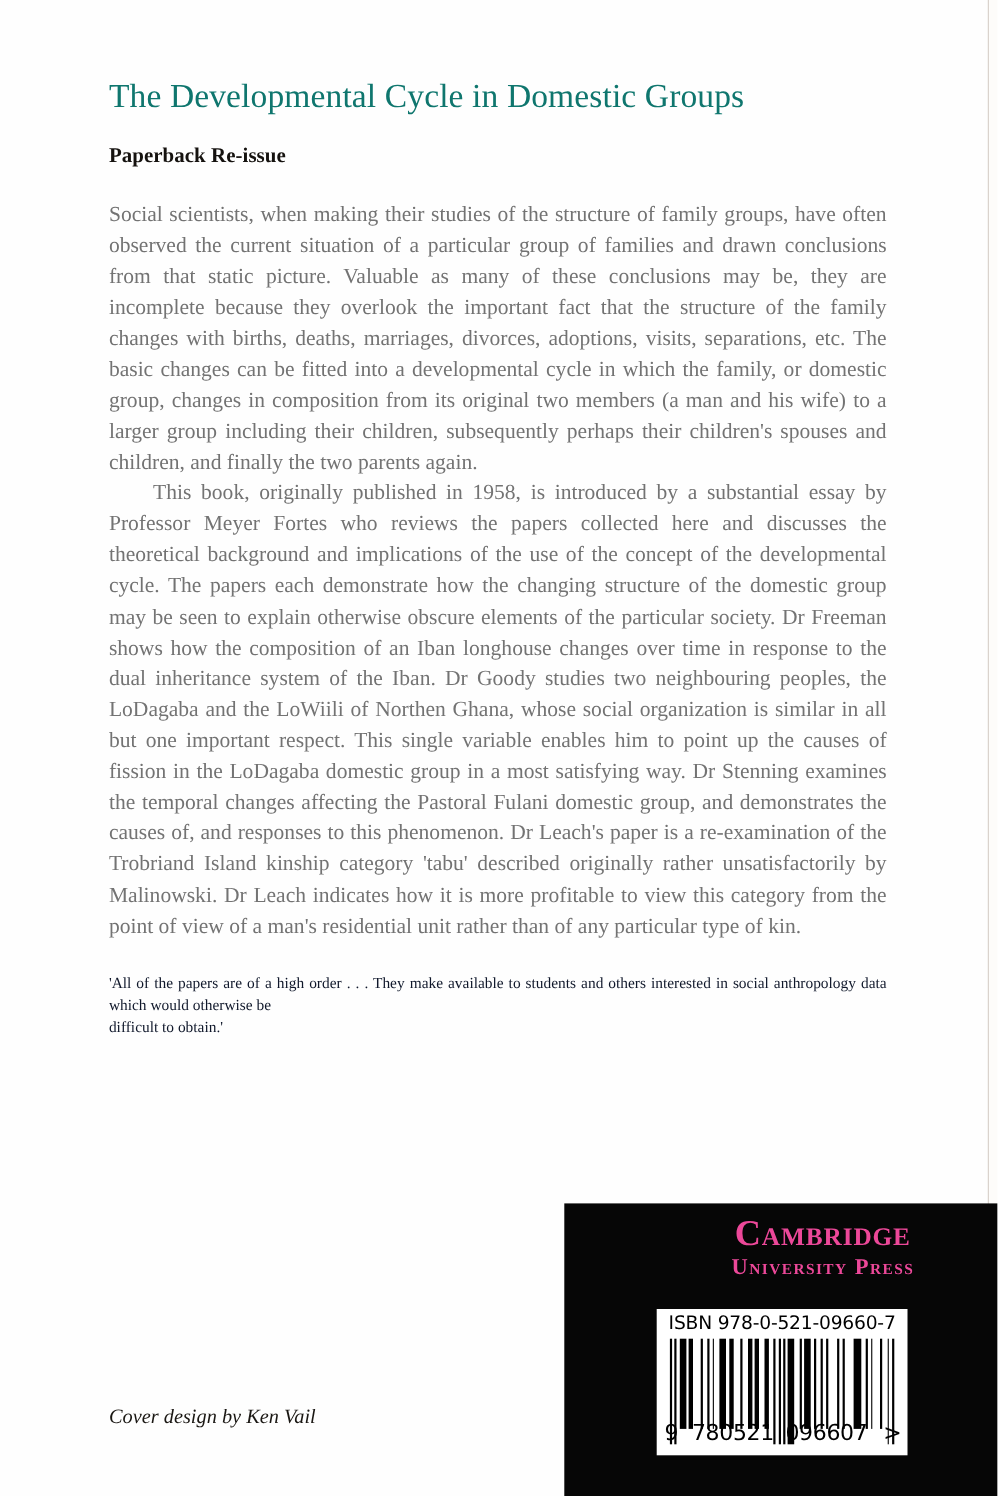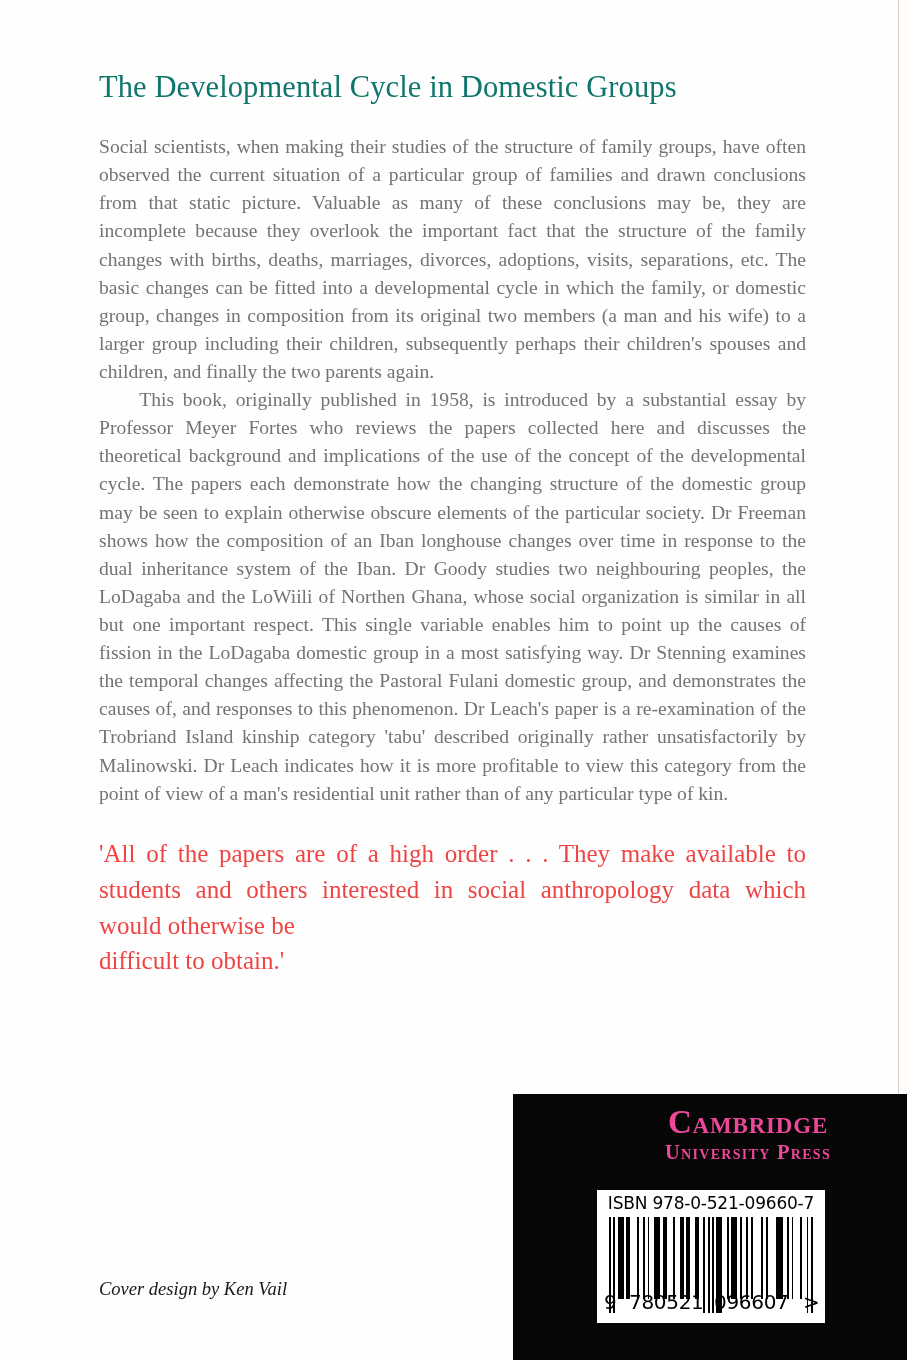--- a/index.html
+++ b/index.html
@@ -72,24 +72,24 @@
     color: #737373;
     -webkit-hyphens: none;
     hyphens: none;
   }
 
   .body-para.first { padding-top: 29px; }
   .body-para.indented { text-indent: 2.05em; }
 
   .quote-block {
     padding-top: 28px;
-    font-size: 25px;
+    font-size: 14px;
     line-height: 1.435;
     text-align: justify;
-    color: #ef4444;
+    color: #0f172a;
   }
 
   .quote-line-last {
     display: flex;
     justify-content: space-between;
     align-items: center;
     width: 100%;
   }
   .quote-source {
     font-style: italic;
@@ -207,20 +207,21 @@
 
 <div class="cover">
 
   <div class="scan-edge-2"></div>
   <div class="scan-edge"></div>
 
   <div class="content">
 
     <h1 class="title">The Developmental Cycle in Domestic Groups</h1>
 
+    <p class="subtitle">Paperback Re-issue</p>
 
     <p class="body-para first">Social scientists, when making their studies of the structure of family groups, have often observed the current situation of a particular group of families and drawn conclusions from that static picture. Valuable as many of these conclusions may be, they are incomplete because they overlook the important fact that the structure of the family changes with births, deaths, marriages, divorces, adoptions, visits, separations, etc. The basic changes can be fitted into a developmental cycle in which the family, or domestic group, changes in composition from its original two members (a man and his wife) to a larger group including their children, subsequently perhaps their children's spouses and children, and finally the two parents again.</p>
 
     <p class="body-para indented">This book, originally published in 1958, is introduced by a substantial essay by Professor Meyer Fortes who reviews the papers collected here and discusses the theoretical background and implications of the use of the concept of the developmental cycle. The papers each demonstrate how the changing structure of the domestic group may be seen to explain otherwise obscure elements of the particular society. Dr Freeman shows how the composition of an Iban longhouse changes over time in response to the dual inheritance system of the Iban. Dr Goody studies two neighbouring peoples, the LoDagaba and the LoWiili of Northen Ghana, whose social organization is similar in all but one important respect. This single variable enables him to point up the causes of fission in the LoDagaba domestic group in a most satisfying way. Dr Stenning examines the temporal changes affecting the Pastoral Fulani domestic group, and demonstrates the causes of, and responses to this phenomenon. Dr Leach's paper is a re-examination of the Trobriand Island kinship category 'tabu' described originally rather unsatisfactorily by Malinowski. Dr Leach indicates how it is more profitable to view this category from the point of view of a man's residential unit rather than of any particular type of kin.</p>
 
     <div class="quote-block">
       <span>'All of the papers are of a high order . . . They make available to students and others interested in social anthropology data which would otherwise be</span>
       <div class="quote-line-last">
         <span>difficult to obtain.'</span>
       </div>

